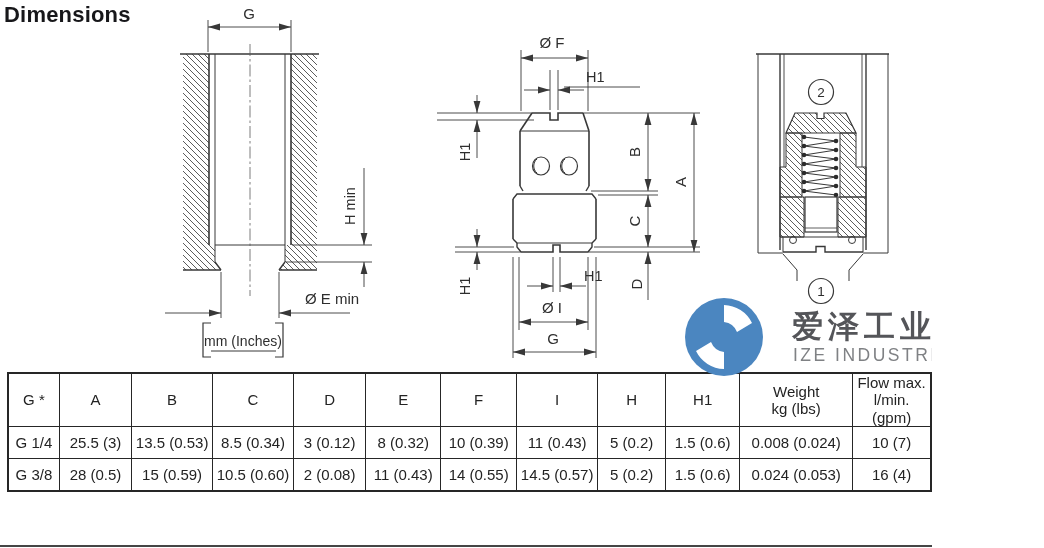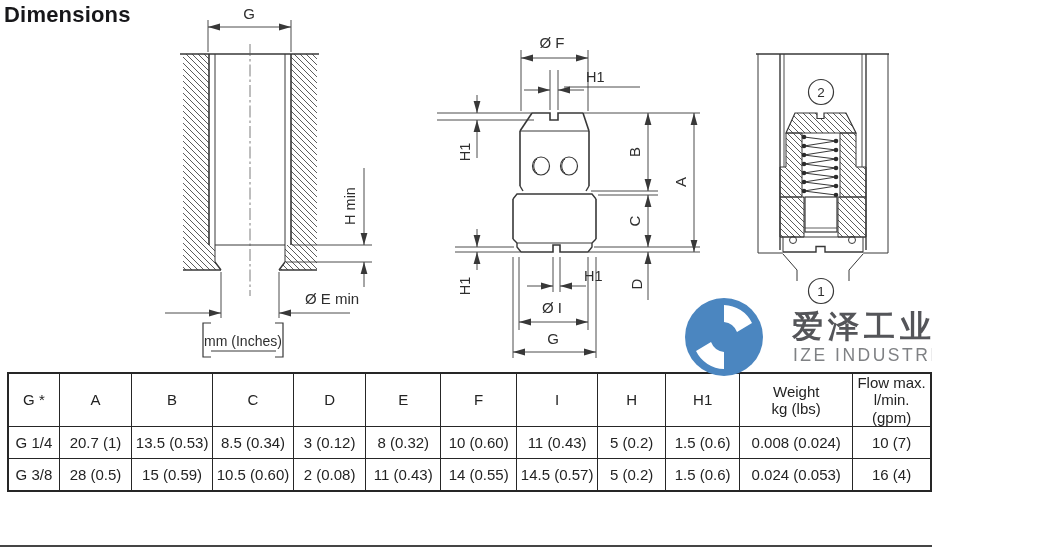--- a/index.html
+++ b/index.html
@@ -250,26 +250,26 @@
         <th>I</th>
         <th>H</th>
         <th>H1</th>
         <th>Weight
 kg (lbs)</th>
         <th>Flow max.
 l/min. (gpm)</th>
       </tr>
       <tr>
         <td>G 1/4</td>
-        <td>20.7 (1)</td>
+        <td>25.5 (3)</td>
         <td>13.5 (0.53)</td>
         <td>8.5 (0.34)</td>
         <td>3 (0.12)</td>
         <td>8 (0.32)</td>
-        <td>10 (0.60)</td>
+        <td>10 (0.39)</td>
         <td>11 (0.43)</td>
         <td>5 (0.2)</td>
         <td>1.5 (0.6)</td>
         <td>0.008 (0.024)</td>
         <td>10 (7)</td>
       </tr>
       <tr>
         <td>G 3/8</td>
         <td>28 (0.5)</td>
         <td>15 (0.59)</td>

